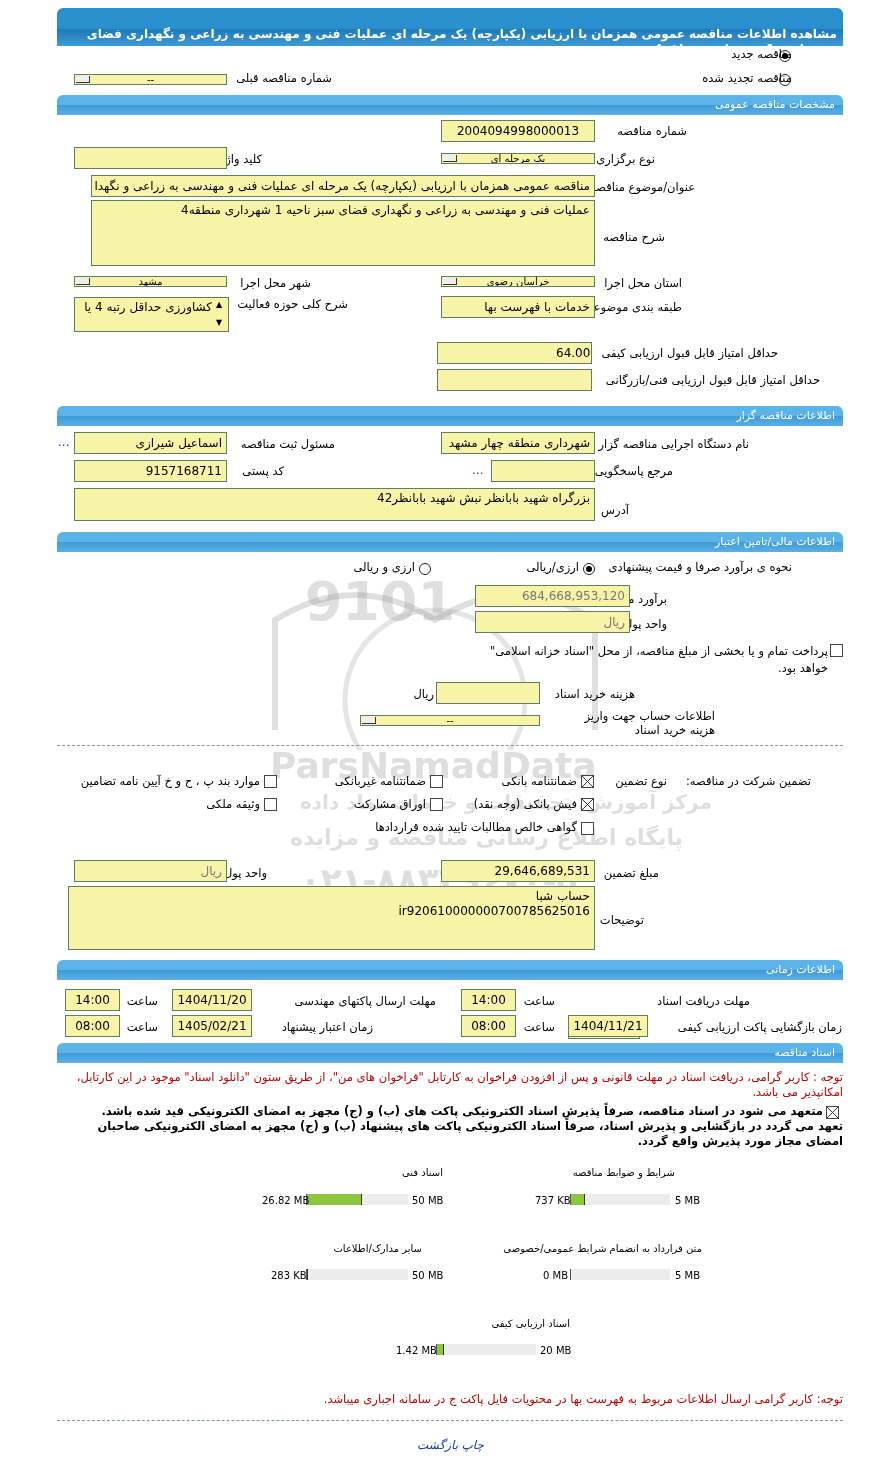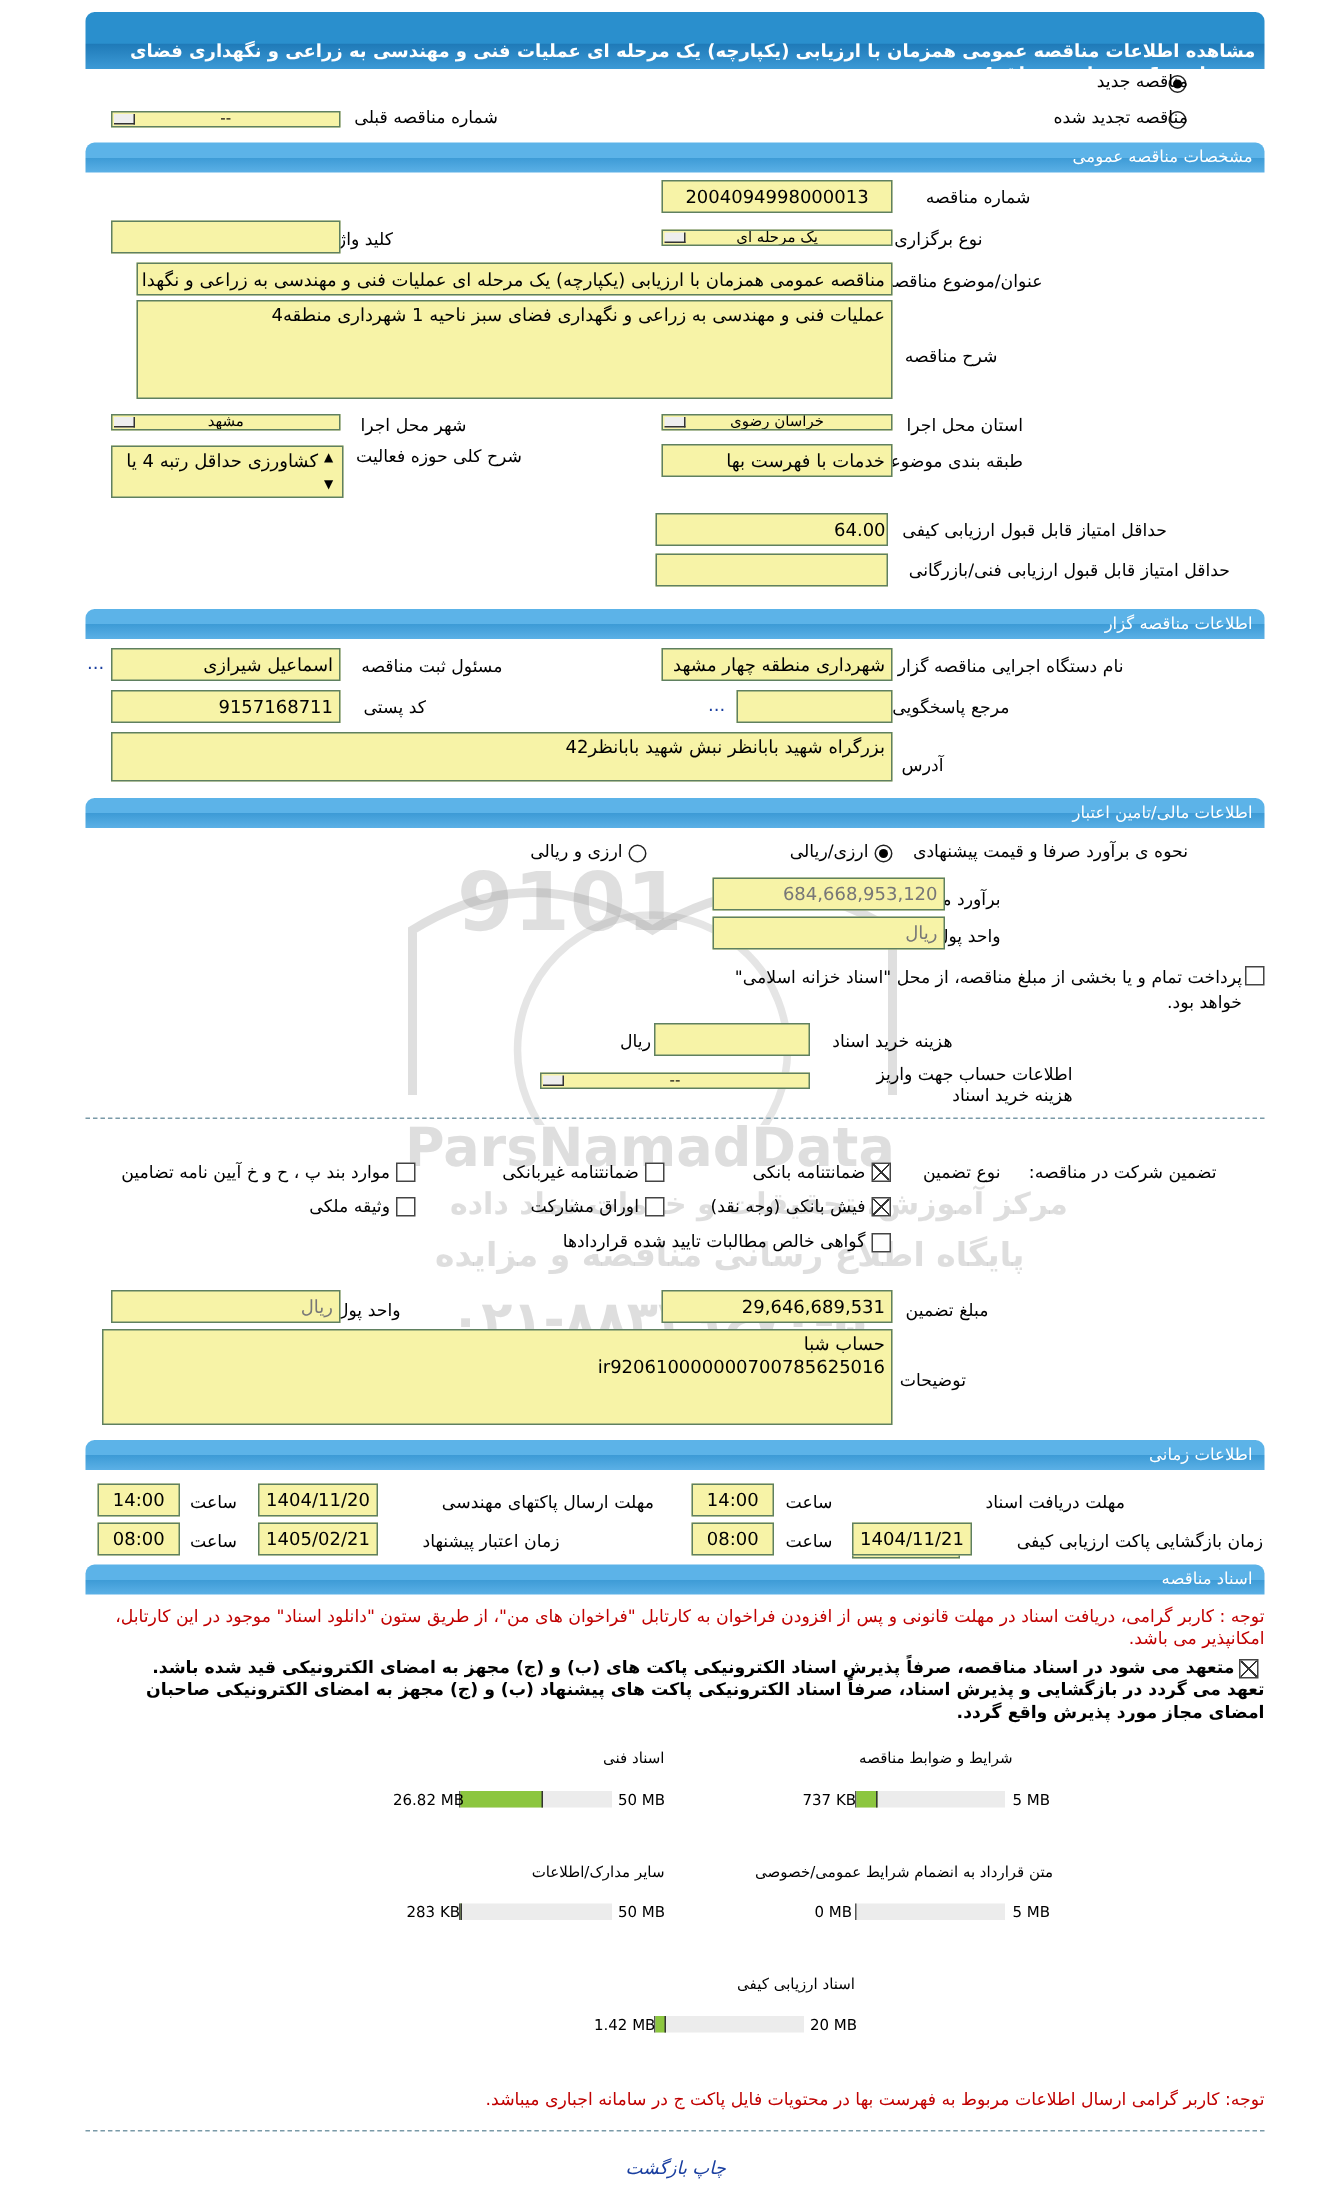--- a/index.html
+++ b/index.html
@@ -240,21 +240,21 @@
 <div class="abs prog-track" style="left:306px; top:1194px; width:102px;">
     <div class="prog-fill" style="width:54%;"></div>
   </div>
 <div class="abs small" style="left:262px; top:1195px; direction:ltr;">26.82 MB</div>
 
 <div class="abs small" style="right:193px; top:1243px;">متن قرارداد به انضمام شرایط عمومی/خصوصی</div>
 <div class="abs small" style="left:675px; top:1270px; direction:ltr;">5 MB</div>
 <div class="abs prog-track" style="left:570px; top:1269px; width:100px;"></div>
 <div class="abs small" style="left:543px; top:1270px; direction:ltr;">0 MB</div>
 
-<div class="abs small" style="right:452px; top:1243px;margin-left:32px;">سایر مدارک/اطلاعات</div>
+<div class="abs small" style="right:473px; top:1243px;margin-left:32px;">سایر مدارک/اطلاعات</div>
 <div class="abs small" style="left:412px; top:1270px; direction:ltr;">50 MB</div>
 <div class="abs prog-track" style="left:306px; top:1269px; width:102px;">
     <div class="prog-fill" style="width:1%;"></div>
   </div>
 <div class="abs small" style="left:271px; top:1270px; direction:ltr;">283 KB</div>
 
 <div class="abs small" style="right:325px; top:1318px;">اسناد ارزیابی کیفی</div>
 <div class="abs small" style="left:540px; top:1345px; direction:ltr;">20 MB</div>
 <div class="abs prog-track" style="left:436px; top:1344px; width:100px;">
     <div class="prog-fill" style="width:7%;"></div>

